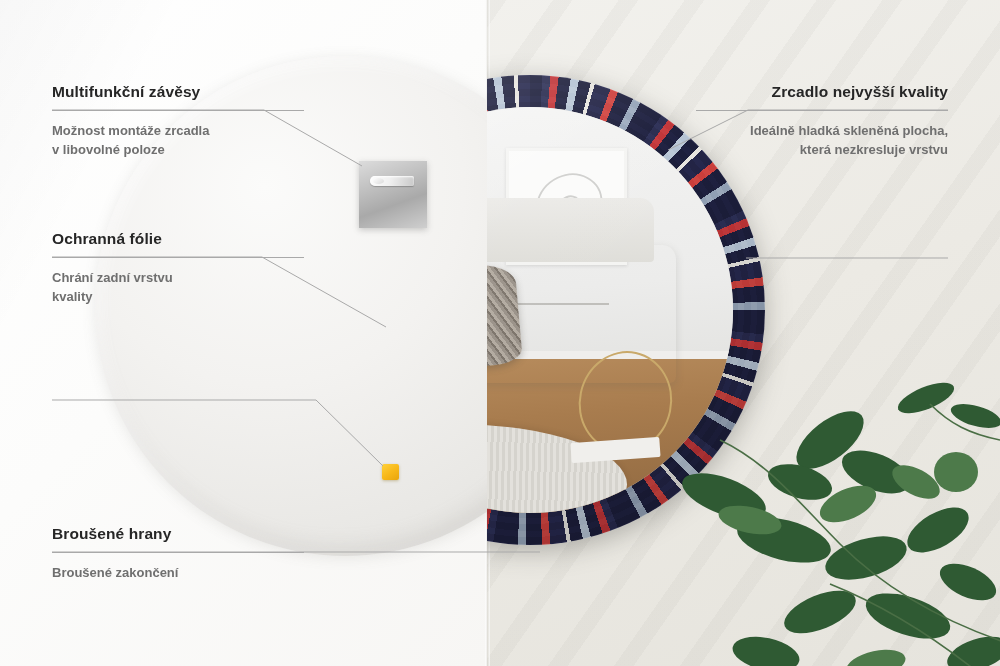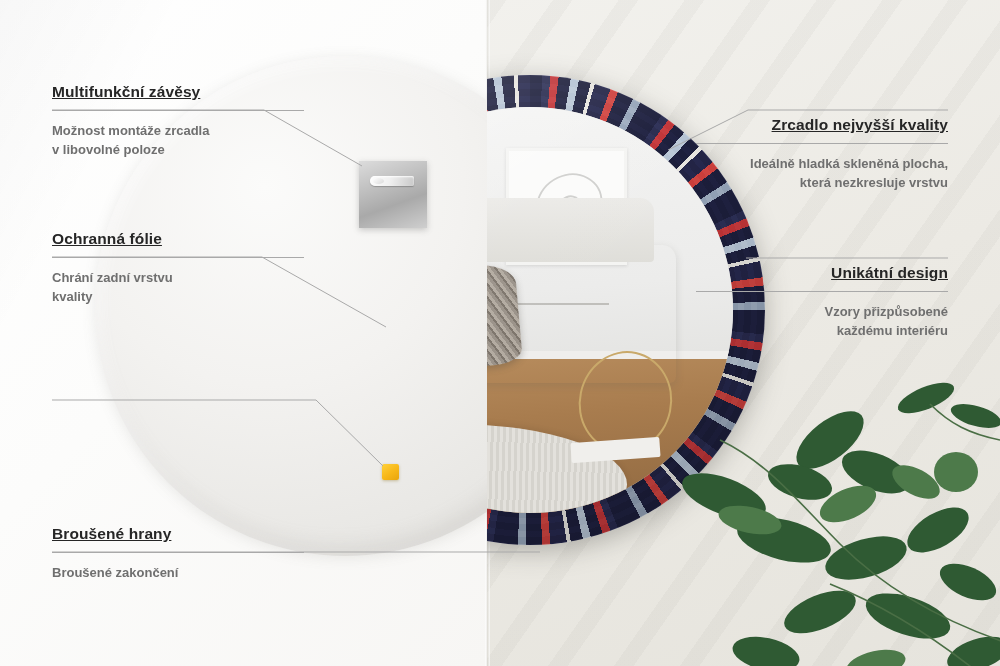--- a/index.html
+++ b/index.html
@@ -178,30 +178,29 @@
 
   
   .foliage { position: absolute; right: -10px; bottom: -8px; width: 330px; height: 330px; }
   .foliage svg { width: 100%; height: 100%; display: block; }
 
   
   .callout { position: absolute; }
   .callout h3 {
     font-size: 15.5px; font-weight: bold; color: #262626; letter-spacing: .1px;
     line-height: 1.28;
-    text-decoration: underline;
   }
   .callout p {
     font-size: 13px; color: #6f6f6f; line-height: 1.5; font-weight: bold;
   }
   .rule {
     height: 1px; background: #a9a9a9; margin: 8px 0 10px 0;
   }
   .c-left { left: 52px; width: 252px; text-align: left; }
-  .c-right { width: 252px; text-align: right; margin-top: 33px; }
+  .c-right { width: 252px; text-align: right; }
 
   .leader { position: absolute; overflow: visible; }
   .leader line { stroke: #a9a9a9; stroke-width: 1; }
 </style>
 </head>
 <body>
 
 <div id="stage">
 
   <div class="panel-left"></div>
@@ -319,20 +318,14 @@
     <p>Broušené zakončení</p>
   </div>
 
   <div class="callout c-right" style="left:696px;top:82px;">
     <h3>Zrcadlo nejvyšší kvality</h3>
     <div class="rule"></div>
     <p>Ideálně hladká skleněná plocha,</p>
     <p>která nezkresluje vrstvu</p>
   </div>
 
-  <div class="callout c-right" style="left:696px;top:230px;">
-    <h3>Unikátní design</h3>
-    <div class="rule"></div>
-    <p>Vzory přizpůsobené</p>
-    <p>každému interiéru</p>
-  </div>
 
 </div>
 
 </body></html>

